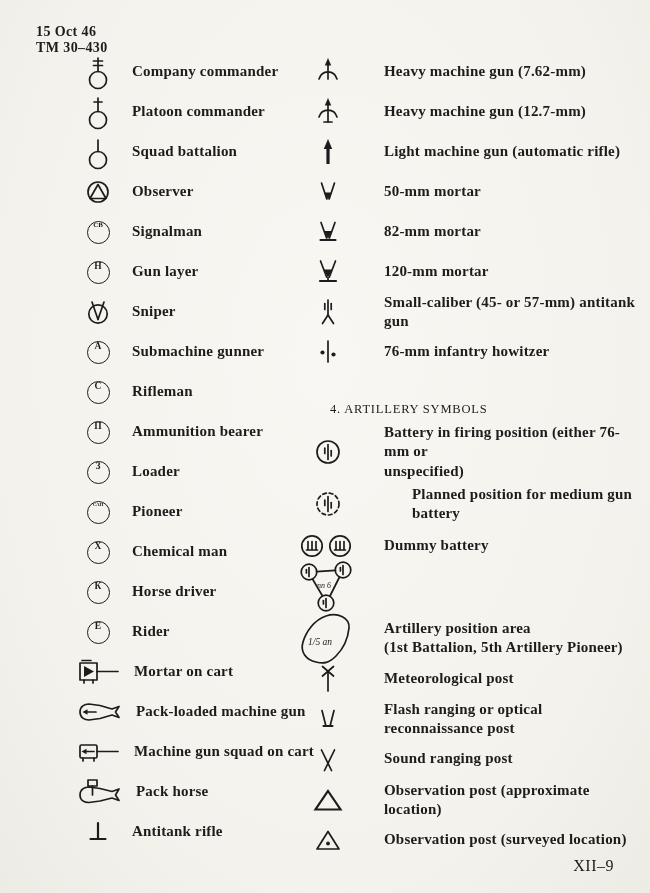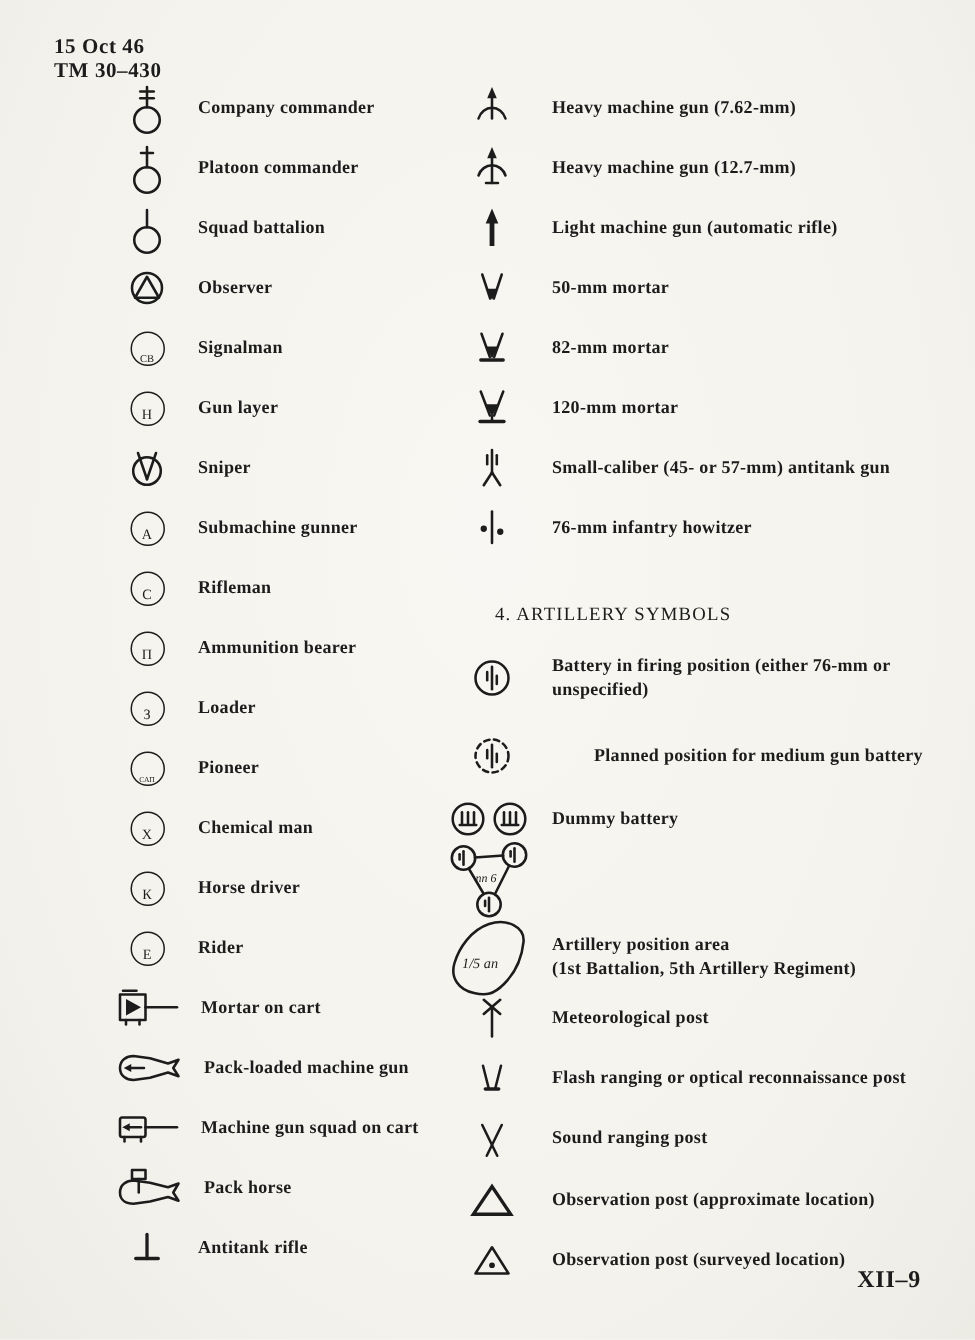--- a/index.html
+++ b/index.html
@@ -11,41 +11,41 @@
     font-family:"Liberation Serif", serif;
     color:#1c1c1c;
     overflow:hidden;
   }
   .hdr{
     position:absolute;top:24px;left:36px;right:36px;
     display:flex;justify-content:space-between;
     font-weight:bold;font-size:14px;letter-spacing:.4px;flex-direction:column;
   }
   .ftr{
-    position:absolute;bottom:30px;right:36px;
-    font-weight:bold;font-size:16px;letter-spacing:.5px;
+    position:absolute;bottom:18px;right:36px;
+    font-weight:normal;font-size:16px;letter-spacing:.5px;
   }
   .col{position:absolute;}
   #col-left{top:52px;left:76px;width:290px;}
   #col-right{top:52px;left:296px;width:345px;}
   .row{display:flex;align-items:center;height:40px;}
   .sym{
     flex:0 0 44px;display:flex;align-items:center;justify-content:center;
     overflow:visible;
   }
   #col-right .sym, .art-row .sym{flex:0 0 64px;}
   .lbl{
     margin-left:12px;
-    font-weight:bold;font-size:12px;letter-spacing:.2px;line-height:1.3;
-  }
-  #col-right .lbl, .art-row .lbl{margin-left:8px;}
+    font-weight:bold;font-size:15px;letter-spacing:.2px;line-height:1.3;
+  }
+  #col-right .lbl, .art-row .lbl{margin-left:24px;}
   .circ{
     width:21px;height:21px;border:1.7px solid #1c1c1c;border-radius:50%;
-    display:flex;align-items:flex-end;justify-content:center;
-    font-weight:normal;font-size:9.5px;line-height:1;
+    display:flex;align-items:flex-start;justify-content:center;
+    font-weight:bold;font-size:9.5px;line-height:1;
   }
   .circ.small-2{font-size:7px;letter-spacing:0;}
   .circ.small-3{font-size:5px;letter-spacing:0;}
   .sec-head{
     position:absolute;top:402px;left:330px;
     font-weight:normal;font-size:12.5px;letter-spacing:.8px;
   }
   .art-row{position:absolute;left:296px;width:345px;display:flex;align-items:center;}
   svg{display:block;}
   svg *{vector-effect:non-scaling-stroke;}
@@ -438,21 +438,21 @@
 
   <div class="art-row" style="top:610px;height:56px;">
     <div class="sym">
       <svg width="64" height="56" viewBox="0 0 64 56">
         <path class="ink" d="M20,52 C10,50 4,42 7,32 C10,22 18,10 30,6 C42,2 54,8 53,18 C52,28 48,38 40,46 C33,53 28,54 20,52 Z"></path>
         <text class="sym-text" x="12" y="35" font-size="9.5">1/5 ап</text>
       </svg>
     </div>
     <div class="lbl">
       <div>Artillery position area</div>
-      <div>(1st Battalion, 5th Artillery Regiment)</div>
+      <div>(1st Battalion, 5th Artillery Pioneer)</div>
     </div>
   </div>
 
   <div class="art-row" style="top:662px;height:34px;">
     <div class="sym">
       <svg width="28" height="32" viewBox="0 0 28 32">
         <line class="ink" x1="14" y1="8" x2="14" y2="28"></line>
         <line class="ink" x1="8.5" y1="3.5" x2="19.5" y2="13"></line>
         <line class="ink" x1="19.5" y1="3.5" x2="8.5" y2="13"></line>
       </svg>

